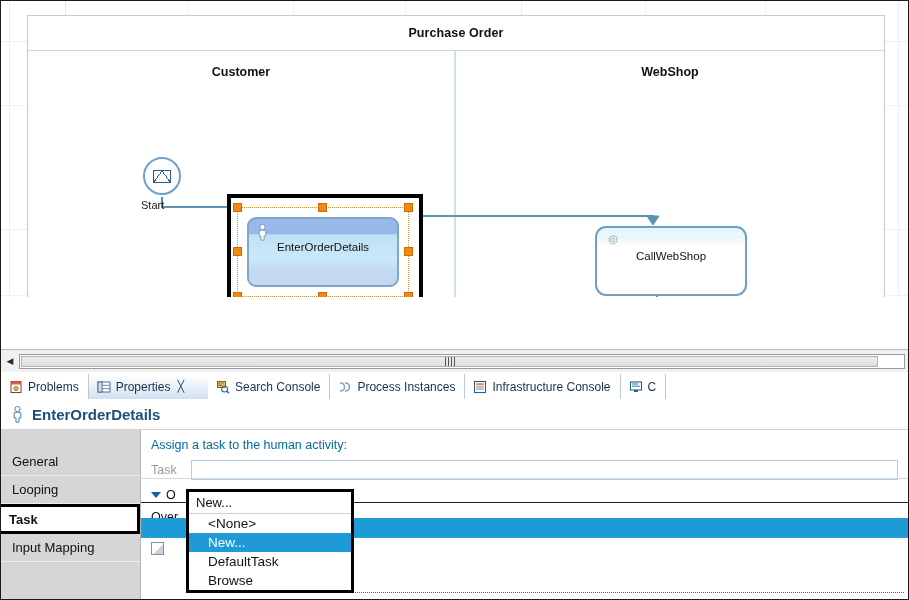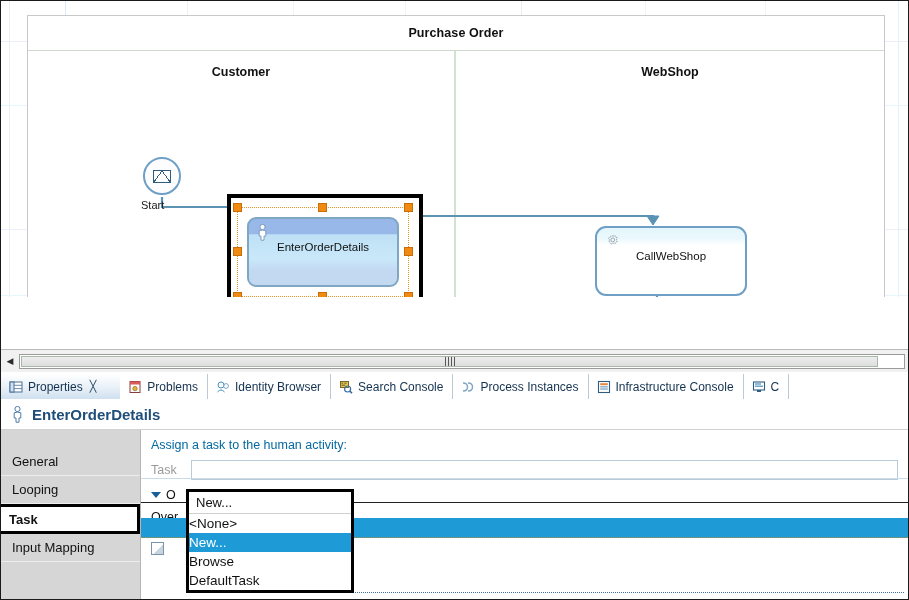--- a/index.html
+++ b/index.html
@@ -359,21 +359,21 @@
     padding-left: 7px;
     font-size: 13px; color: #111;
     background: #fff;
     border-bottom: 1px solid #cfcfcf;
     box-sizing: border-box;
   }
   .dd-list { background: #fff; }
   .dd-opt {
     height: 19px;
     display: flex; align-items: center;
-    padding-left: 0;
+    padding-left: 19px;
     font-size: 13.5px; color: #111;
     box-sizing: border-box;
     white-space: nowrap;
   }
   .dd-opt.highlight {
     background: #1e9ad6; color: #ffffff;
   }
 </style>
 </head>
 <body>
@@ -463,48 +463,40 @@
             <i></i>
             <i></i>
             <i></i>
           </span>
       </div>
     </div>
   </div>
 
   <div class="tabbar">
 
+    <div class="tab">
+      <svg class="tabicon" viewBox="0 0 14 14">
+        <rect x="2" y="1.5" width="10" height="11" fill="#fff" stroke="#8a3b3b" stroke-width="1"></rect>
+        <rect x="2" y="1.5" width="10" height="3" fill="#d95b5b"></rect>
+        <circle cx="7" cy="8.6" r="2.2" fill="#e8b13a" stroke="#8a6a1e" stroke-width="0.7"></circle>
+      </svg>
+      <span class="tlabel">Problems</span>
+    </div>
+
     <div class="tab active">
       <svg class="tabicon" viewBox="0 0 14 14">
         <rect x="1" y="2" width="12" height="10" fill="#fff" stroke="#4a6f96" stroke-width="1"></rect>
         <rect x="1" y="2" width="4" height="10" fill="#cfe2f2" stroke="#4a6f96" stroke-width="1"></rect>
         <line x1="5" y1="5.3" x2="13" y2="5.3" stroke="#4a6f96" stroke-width="0.8"></line>
         <line x1="5" y1="8.6" x2="13" y2="8.6" stroke="#4a6f96" stroke-width="0.8"></line>
       </svg>
       <span class="tlabel">Properties</span>
       <span class="close-x">╳</span>
     </div>
 
-    <div class="tab">
-      <svg class="tabicon" viewBox="0 0 14 14">
-        <rect x="2" y="1.5" width="10" height="11" fill="#fff" stroke="#8a3b3b" stroke-width="1"></rect>
-        <rect x="2" y="1.5" width="10" height="3" fill="#d95b5b"></rect>
-        <circle cx="7" cy="8.6" r="2.2" fill="#e8b13a" stroke="#8a6a1e" stroke-width="0.7"></circle>
-      </svg>
-      <span class="tlabel">Problems</span>
-    </div>
-
-    <div class="tab">
-      <svg class="tabicon" viewBox="0 0 14 14">
-        <circle cx="5" cy="5" r="3" fill="none" stroke="#4a8fbf" stroke-width="1"></circle>
-        <path d="M1.5 12 Q5 8 8.5 12" fill="none" stroke="#4a8fbf" stroke-width="1"></path>
-        <circle cx="10" cy="6" r="2.4" fill="none" stroke="#7aa8c9" stroke-width="1"></circle>
-      </svg>
-      <span class="tlabel">Identity Browser</span>
-    </div>
 
     <div class="tab">
       <svg class="tabicon" viewBox="0 0 14 14">
         <rect x="1.5" y="1.5" width="8" height="6" fill="#e8c84a" stroke="#6b5a1e" stroke-width="0.9"></rect>
         <path d="M2.5 3.2 L4.2 3.2 M5.4 3.2 L7.6 3.2 M2.5 5.2 L6.2 5.2" stroke="#3b3b3b" stroke-width="0.8"></path>
         <circle cx="8.6" cy="9" r="3" fill="none" stroke="#3b6ea5" stroke-width="1.2"></circle>
         <line x1="10.8" y1="11.2" x2="13" y2="13.2" stroke="#3b6ea5" stroke-width="1.6"></line>
       </svg>
       <span class="tlabel">Search Console</span>
     </div>
@@ -590,18 +582,18 @@
 
       <div class="dotted-focus"></div>
     </div>
   </div>
 
   <div class="dropdown">
     <div class="dd-field">New...</div>
     <div class="dd-list">
       <div class="dd-opt">&lt;None&gt;</div>
       <div class="dd-opt highlight">New...</div>
+      <div class="dd-opt">DefaultTask</div>
       <div class="dd-opt">Browse</div>
-      <div class="dd-opt">DefaultTask</div>
     </div>
   </div>
 
 </div>
 
 </body></html>

